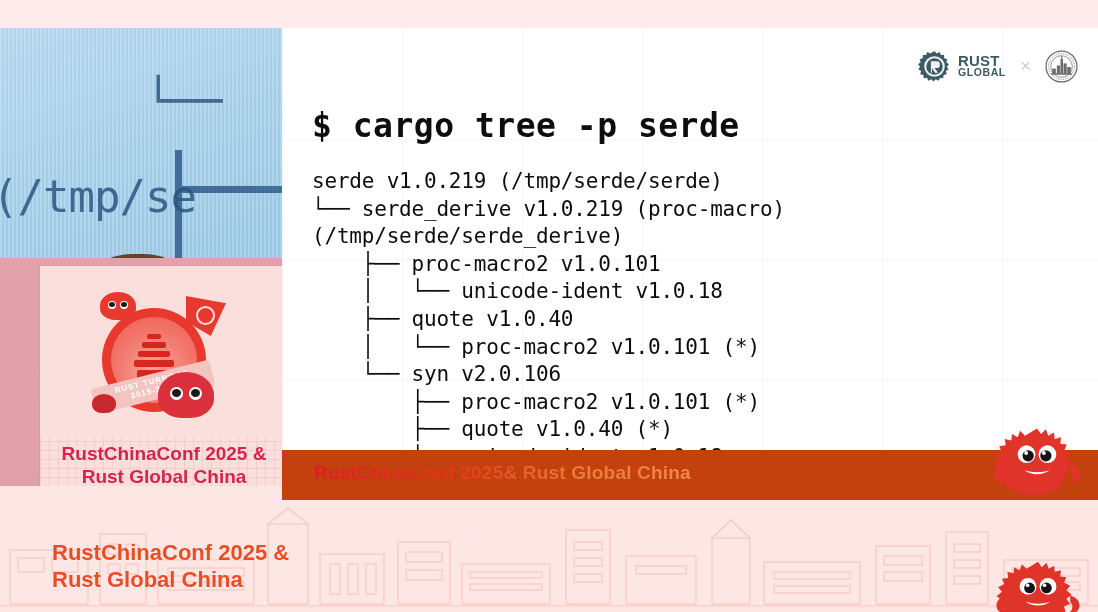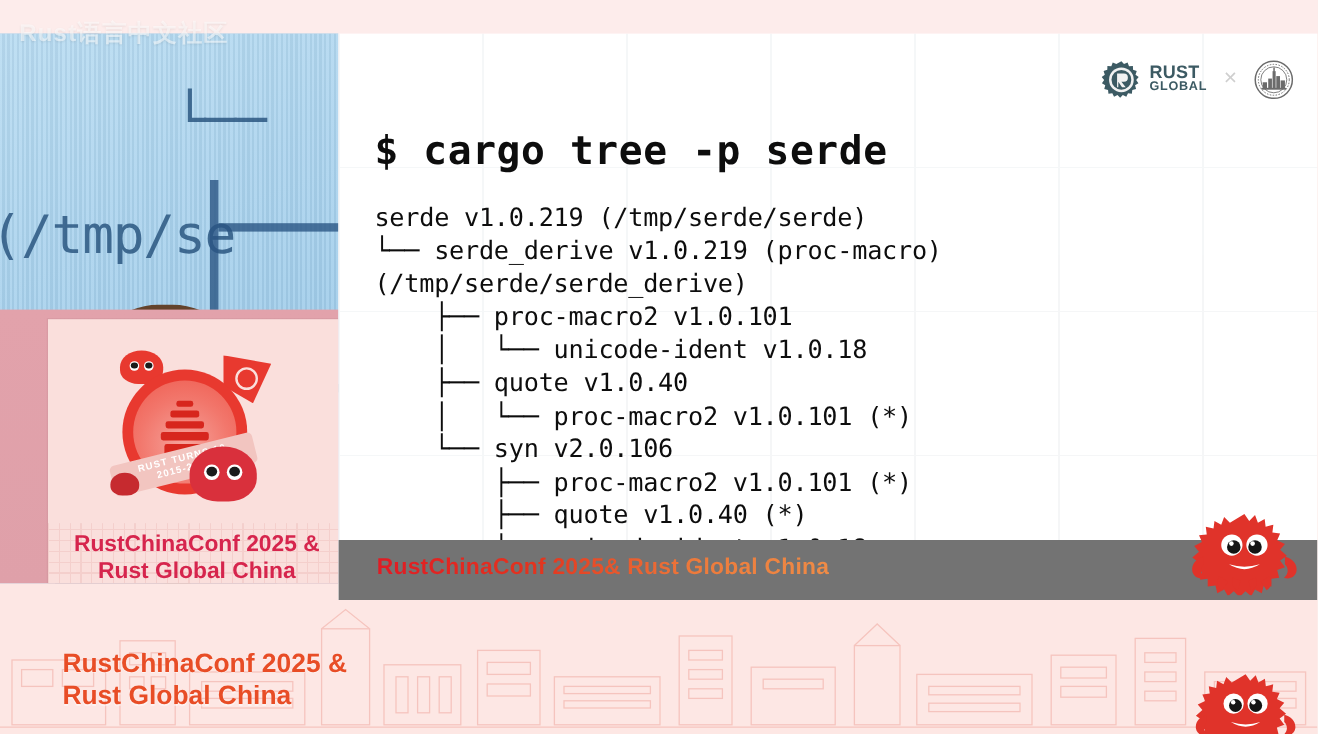--- a/index.html
+++ b/index.html
@@ -220,21 +220,21 @@
     font-size:33px; font-weight:bold; letter-spacing:.5px;
   }
   .tree {
     position:absolute; left:30px; top:140px;
     font-size:21px; line-height:27.6px; letter-spacing:-.2px;
   }
 
   
   .slide-banner {
     position:absolute; left:0; right:0; bottom:0; height:50px;
-    background:#737373; z-index:3;text-decoration:underline;
+    background:#c2410c; z-index:3;text-decoration:underline;
   }
   .slide-banner .txt {
     position:absolute; left:32px; top:12px;
     font-size:19px; font-weight:bold; letter-spacing:.2px;
     background:linear-gradient(90deg,#e01b24 0%, #e2351f 36%, #ed7a3b 70%, #ef8b46 100%);
     -webkit-background-clip:text; background-clip:text; color:transparent;
   }
   .slide-crab { position:absolute; right:12px; bottom:4px; width:98px; height:74px; z-index:4; }
   .page-crab { position:absolute; right:14px; bottom:-16px; width:92px; height:74px; z-index:6; }
 
@@ -456,15 +456,14 @@
     </g>
     <circle cx="47" cy="40" r="11" fill="#fff"></circle>
       <circle cx="73" cy="40" r="11" fill="#fff"></circle>
     <circle cx="49" cy="42" r="7" fill="#141414"></circle>
       <circle cx="71" cy="42" r="7" fill="#141414"></circle>
     <circle cx="46.5" cy="38.5" r="2.4" fill="#fff"></circle>
       <circle cx="68.5" cy="38.5" r="2.4" fill="#fff"></circle>
     <path d="M44 60 q16 10 32 0 q-16 5 -32 0z" fill="#fff"></path>
   </svg>
 
-  <div class="watermark">Rust语言中文社区</div>
 
 </div>
 
 </body></html>

